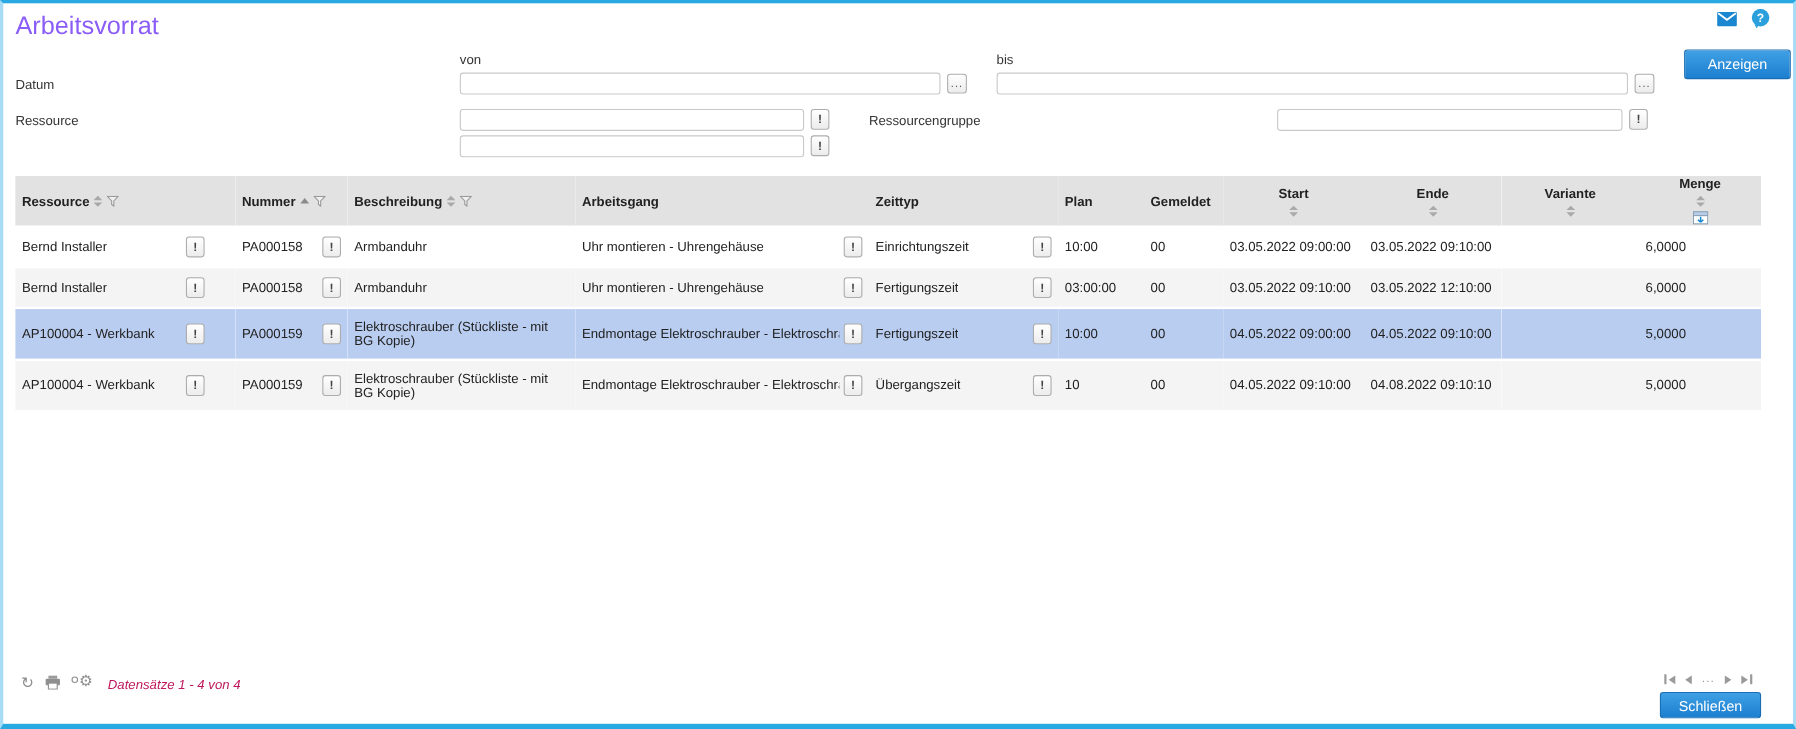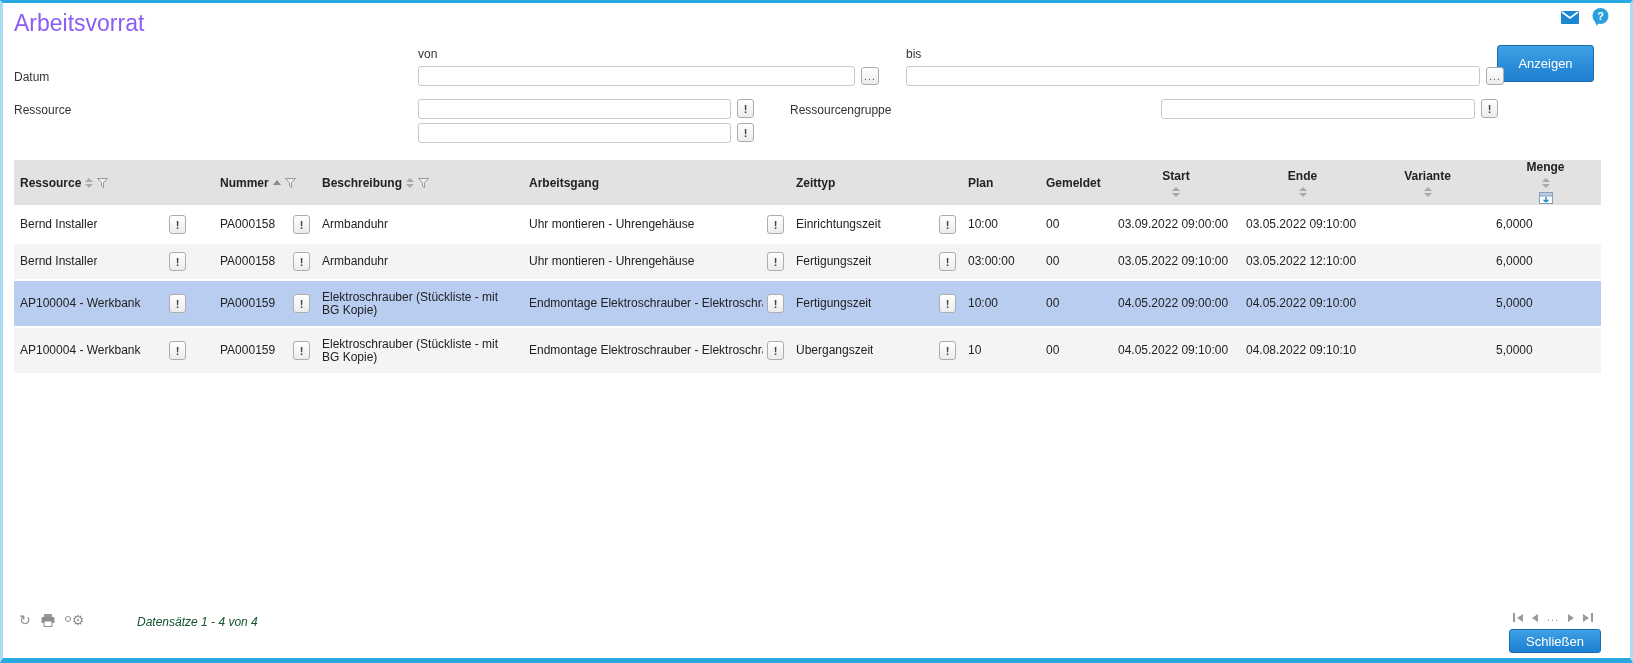--- a/index.html
+++ b/index.html
@@ -78,21 +78,21 @@
   .sort{display:inline-flex;flex-direction:column;gap:2px;flex:0 0 auto;}
   .sort i{display:block;width:0;height:0;border-left:4px solid transparent;border-right:4px solid transparent;}
   .sort .up{border-bottom:4px solid #a9a9a9;}
   .sort .down{border-top:4px solid #a9a9a9;}
   .sort-asc{display:inline-block;width:0;height:0;flex:0 0 auto;
     border-left:4px solid transparent;border-right:4px solid transparent;border-bottom:5px solid #8a8a8a;}
 
   
   .footicons{left:19px;top:611px;display:flex;align-items:center;gap:10px;color:#8f8f8f;}
   .footicons .gly{font-size:14px;line-height:14px;cursor:pointer;}
-  .records{left:98px;top:615px;font-size:12px;font-style:italic;color:#14532d;margin-left:39px;}
+  .records{left:98px;top:615px;font-size:12px;font-style:italic;color:#be185d;}
   .pager{left:1513px;top:613px;display:flex;align-items:center;gap:9px;}
   .pg{display:flex;align-items:center;gap:2px;cursor:pointer;}
   .tri-l{width:0;height:0;border-top:4px solid transparent;border-bottom:4px solid transparent;border-right:6px solid #9a9a9a;}
   .tri-r{width:0;height:0;border-top:4px solid transparent;border-bottom:4px solid transparent;border-left:6px solid #9a9a9a;}
   .pbar{width:2px;height:9px;background:#9a9a9a;}
   .pell{font-size:11px;color:#9a9a9a;letter-spacing:1px;line-height:9px;cursor:pointer;}
   .gear-dot{width:4px;height:4px;border:1px solid #8f8f8f;border-radius:50%;display:inline-block;margin-right:1px;vertical-align:3px;}
   svg{display:block;}
 </style>
 </head>
@@ -110,21 +110,21 @@
 <div class="abs" style="left:1592px;top:8px;cursor:pointer;">
   <svg width="17" height="18" viewBox="0 0 17 18">
     <circle cx="8.5" cy="8" r="8" fill="#2ba0dc"></circle>
     <path d="M3 14 L5 18 L7 14 Z" fill="#2ba0dc"></path>
     <text x="8.5" y="12" text-anchor="middle" font-family="Liberation Sans, sans-serif" font-size="11" font-weight="bold" fill="#ffffff">?</text>
   </svg>
 </div>
 
 <div class="abs lbl" style="left:418px;top:47px;">von</div>
 <div class="abs lbl" style="left:906px;top:47px;">bis</div>
-<button class="btn-blue" style="left:1497px;top:45px;width:97px;height:37px;">Anzeigen</button>
+<button class="btn-blue" style="left:1531px;top:45px;width:97px;height:27px;">Anzeigen</button>
 
 <div class="abs lbl" style="left:14px;top:70px;">Datum</div>
 <input class="txt" style="left: 418px; top: 66px; width: 437px;" value="">
 <button class="mini dots" style="left:861px;top:67px;">...</button>
 <input class="txt" style="left: 906px; top: 66px; width: 574px;" value="">
 <button class="mini dots" style="left:1486px;top:67px;">...</button>
 
 <div class="abs lbl" style="left:14px;top:103px;">Ressource</div>
 <input class="txt" style="left: 418px; top: 99px; width: 313px;" value="">
 <button class="mini excl" style="left:737px;top:99px;">!</button>
@@ -255,21 +255,21 @@
           </div>
         </td>
       <td>
           <div class="cellflex">
             <span class="txtspan">Einrichtungszeit</span>
             <button class="mini excl">!</button>
           </div>
         </td>
       <td class="num">10:00</td>
       <td class="num">00</td>
-      <td class="num">03.09.2022 09:00:00</td>
+      <td class="num">03.05.2022 09:00:00</td>
       <td class="num">03.05.2022 09:10:00</td>
       <td class="num"></td>
       <td class="num">6,0000</td>
     </tr>
     <tr class="row r-a even">
       <td>
           <div class="cellflex pr20">
             <span class="txtspan">Bernd Installer</span>
             <button class="mini excl">!</button>
           </div>

